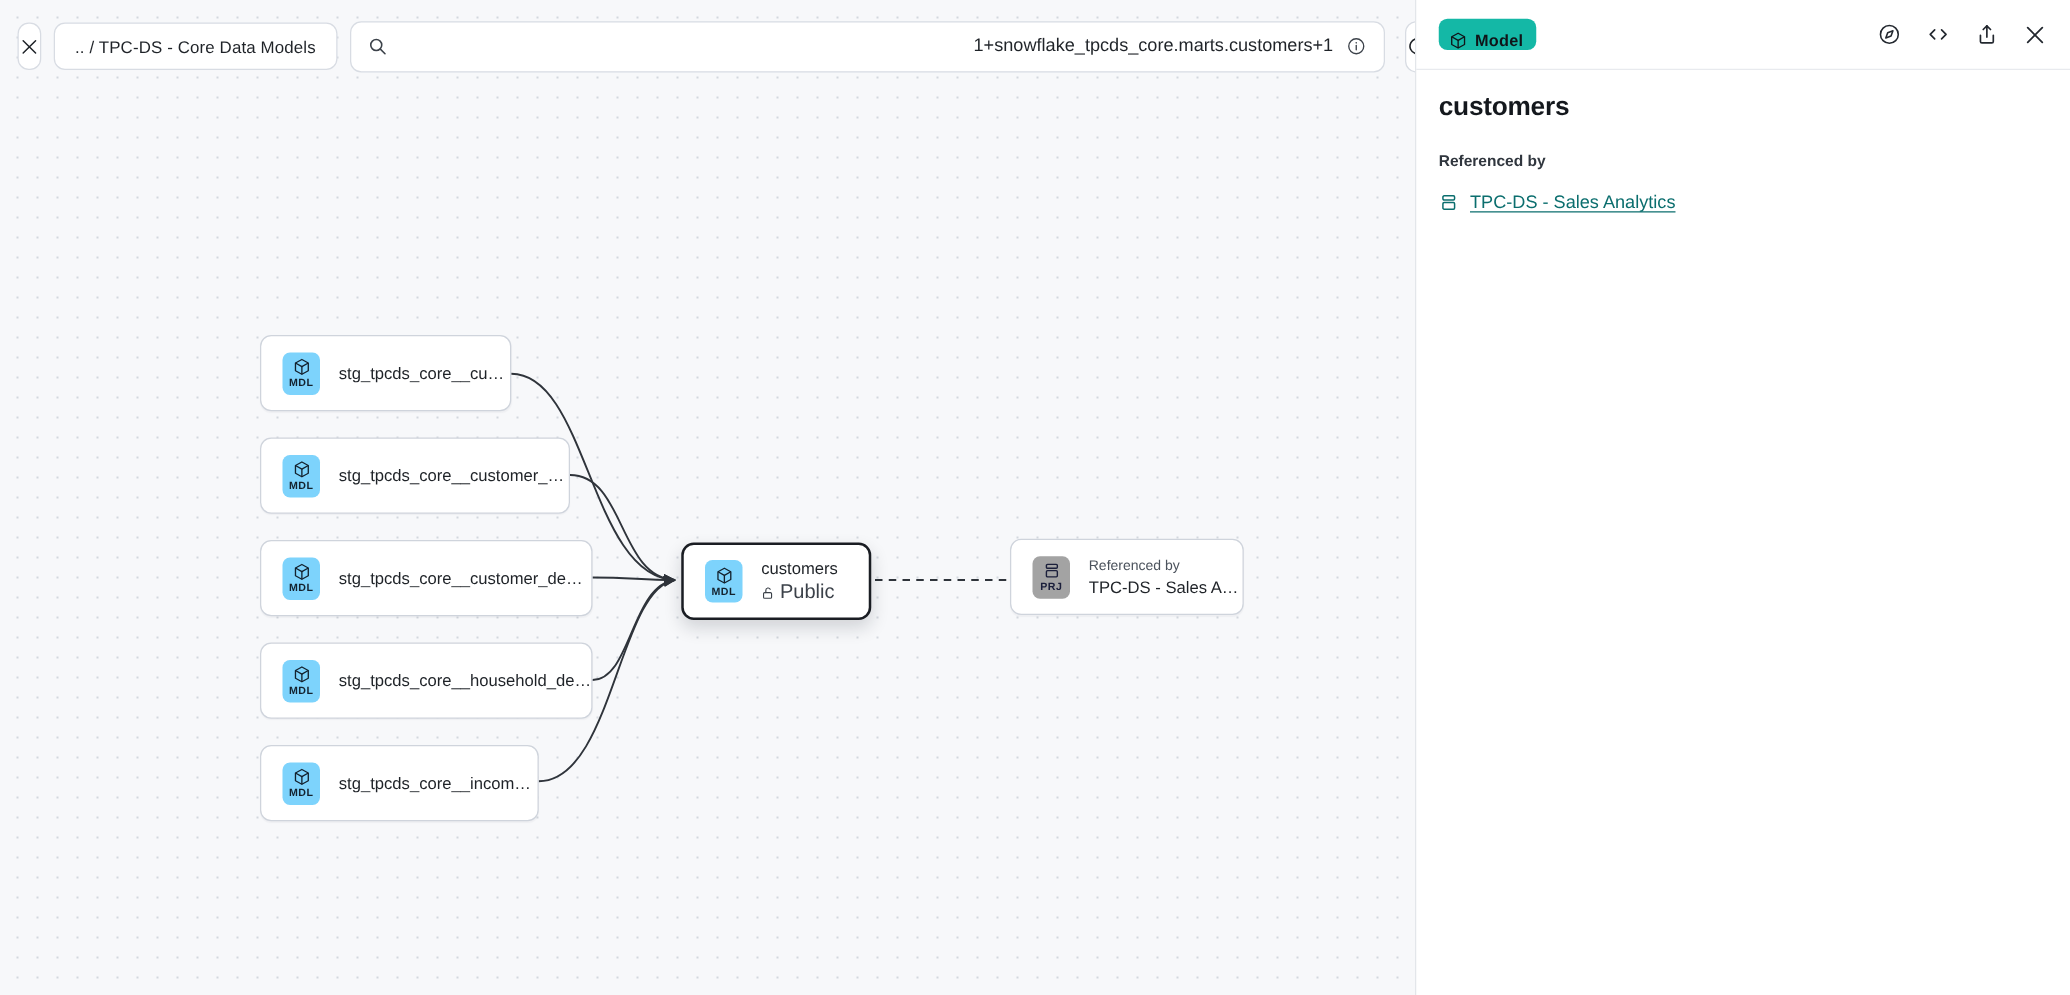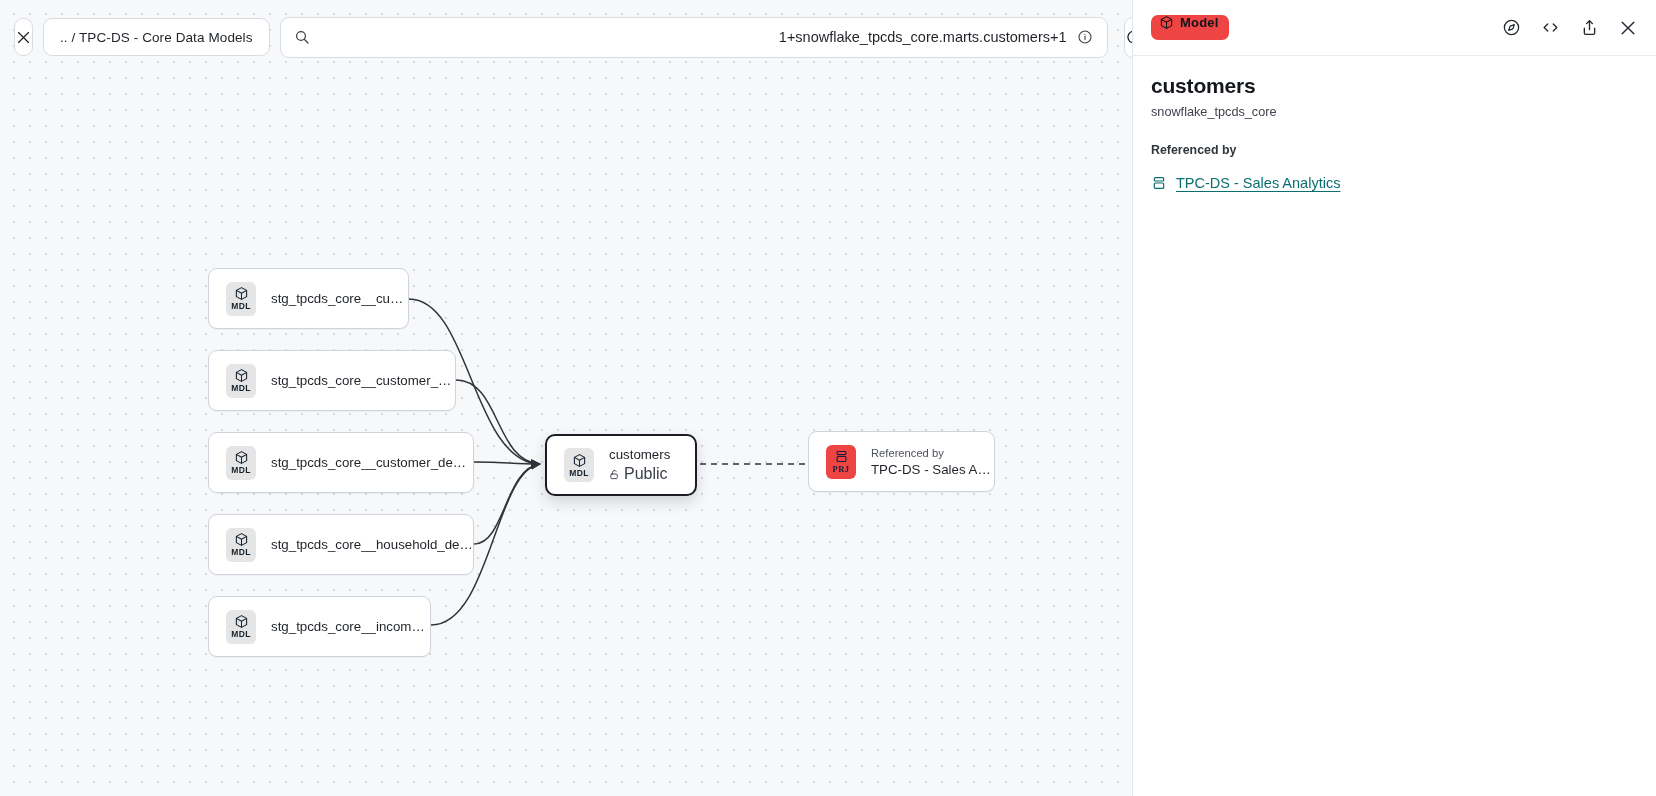--- a/index.html
+++ b/index.html
@@ -90,22 +90,22 @@
     z-index: 5;
   }
   .type-badge {
     width: 30px; height: 34px;
     border-radius: 6px;
     display: flex; flex-direction: column;
     align-items: center; justify-content: center;
     gap: 1px;
     flex: 0 0 auto;
   }
-  .type-badge.mdl { background: #e5e5e5; color: #14222e; }
-  .type-badge.prj { background: #ef4444; color: #1b1f3b; font-family: Liberation Serif, serif; }
+  .type-badge.mdl { background: #7dd3fc; color: #14222e; }
+  .type-badge.prj { background: #a3a3a3; color: #1b1f3b; }
   .type-badge .tb-label {
     font-size: 8.5px; font-weight: 700; letter-spacing: .4px; line-height: 1;
   }
   .node-body { display: flex; flex-direction: column; gap: 3px; min-width: 0; }
   .node-title {
     font-size: 13.3px; color: #1f2328; white-space: nowrap;
     overflow: hidden; text-overflow: ellipsis;
   }
   .node-sub {
     font-size: 16px; color: #3b4149;
@@ -122,26 +122,26 @@
     display: flex; flex-direction: column;
   }
   #panel-head {
     height: 56px; flex: 0 0 56px;
     display: flex; align-items: center;
     padding: 0 18px 0 18px;
     border-bottom: 1px solid #e8eaee;
     gap: 12px;
   }
   #model-badge {
-    background: #ef4444;
+    background: #14b8a6;
     color: #101418;
     border-radius: 7px;
     height: 25px;
     padding: 0 10px 0 8px;
-    display: flex; align-items: flex-start; gap: 6px;
+    display: flex; align-items: flex-end; gap: 6px;
     font-size: 13px; font-weight: 600;
     letter-spacing: .2px;
   }
   #panel-head-actions {
     margin-left: auto; display: flex; align-items: center; gap: 19px;
   }
   .head-ico { cursor: pointer; color: #23282f; display: flex; }
 
   #panel-title-wrap { padding: 18px 18px 0 18px; }
   #panel-title { font-size: 21px; font-weight: 700; color: #14181d; letter-spacing: -.2px; }
@@ -406,21 +406,20 @@
         <span class="head-ico">
             <svg width="20" height="20" viewBox="0 0 24 24" fill="none" stroke="#23282f" stroke-width="1.7" stroke-linecap="round">
               <path d="M5 5 19 19M19 5 5 19"></path>
             </svg>
           </span>
       </div>
     </div>
 
     <div id="panel-title-wrap">
       <div id="panel-title">customers</div>
-      <div id="panel-subtitle">snowflake_tpcds_core</div>
     </div>
 
 
     <div id="panel-body">
       <div id="ref-label">Referenced by</div>
       <div id="ref-item">
         <span class="ico">
             <svg width="16" height="16" viewBox="0 0 24 24" fill="none" stroke="#0b6e6e" stroke-width="1.8" stroke-linejoin="round">
               <rect x="5" y="4" width="14" height="5" rx="1.4"></rect>
               <rect x="5" y="12" width="14" height="8" rx="1.4"></rect>

